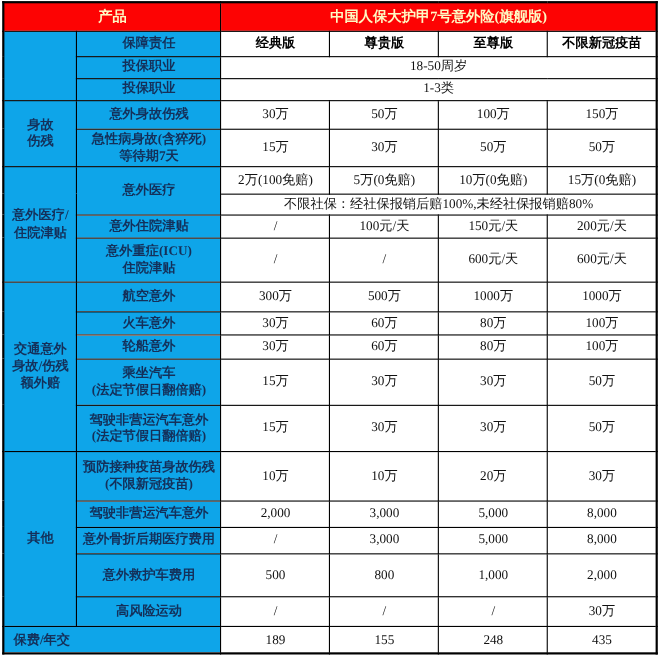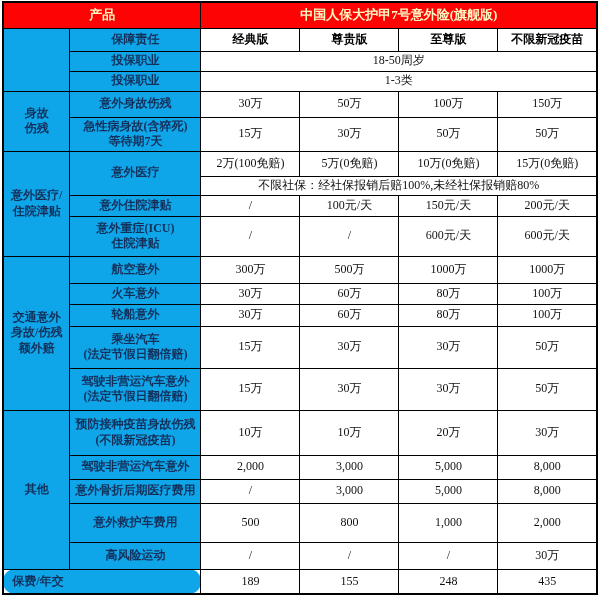--- a/index.html
+++ b/index.html
@@ -36,21 +36,21 @@
   td.blue {
     background: #0ea5e9;
     color: #14305a;
     font-weight: bold;
   }
   td.plan {
     font-weight: bold;
     color: #000000;
   }
   .pre { white-space: pre-line; }
-  td.premium-cell { text-align: left; border-radius: 12px; }
+  td.premium-cell { text-align: left; }
   .premium-inner {
     display: inline-block;
     width: 64px;
     text-align: center;
   }
 </style>
 </head>
 <body>
 
 <table class="insurance">

